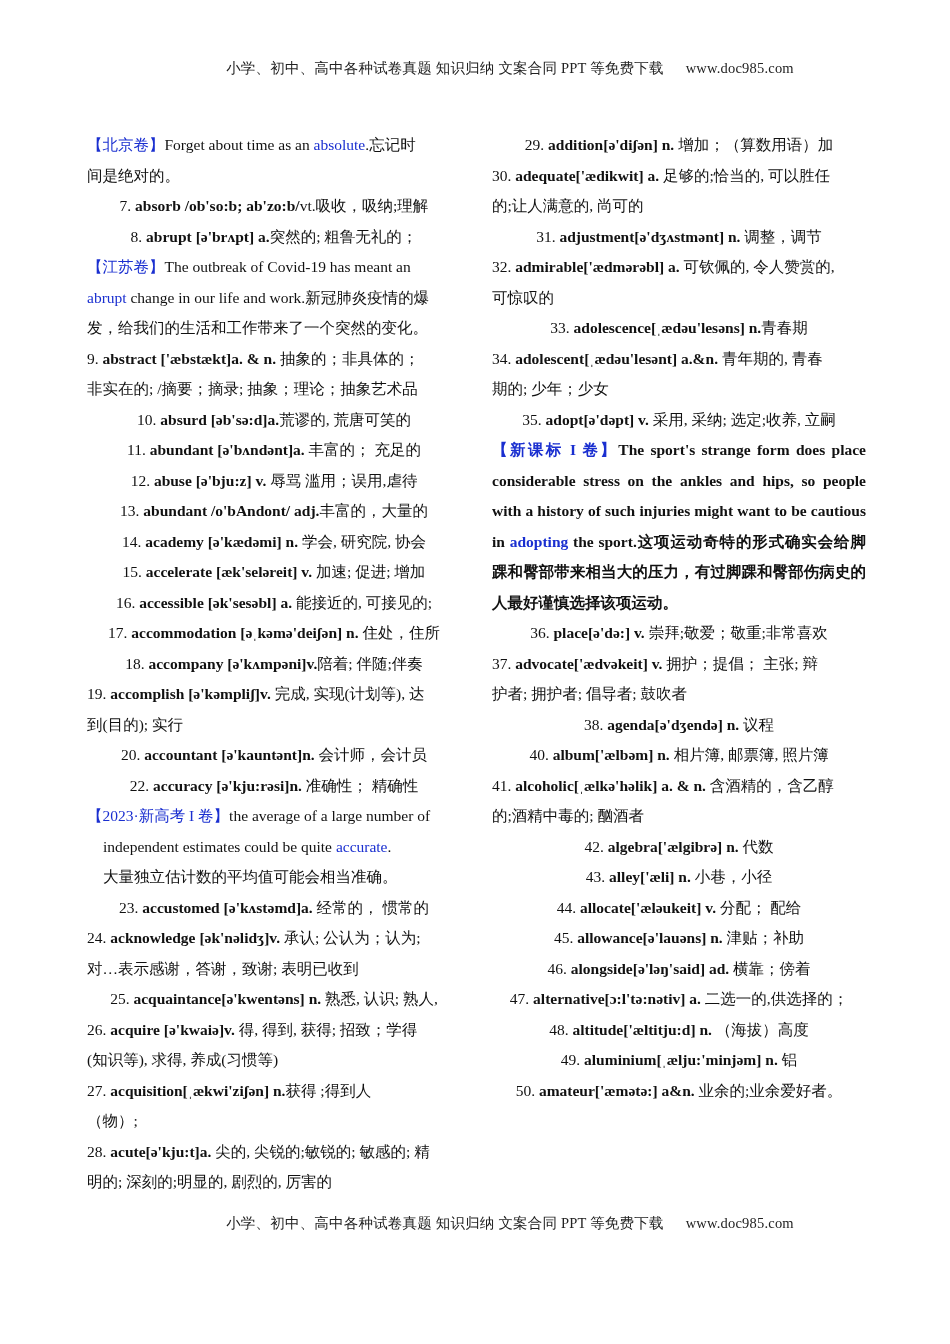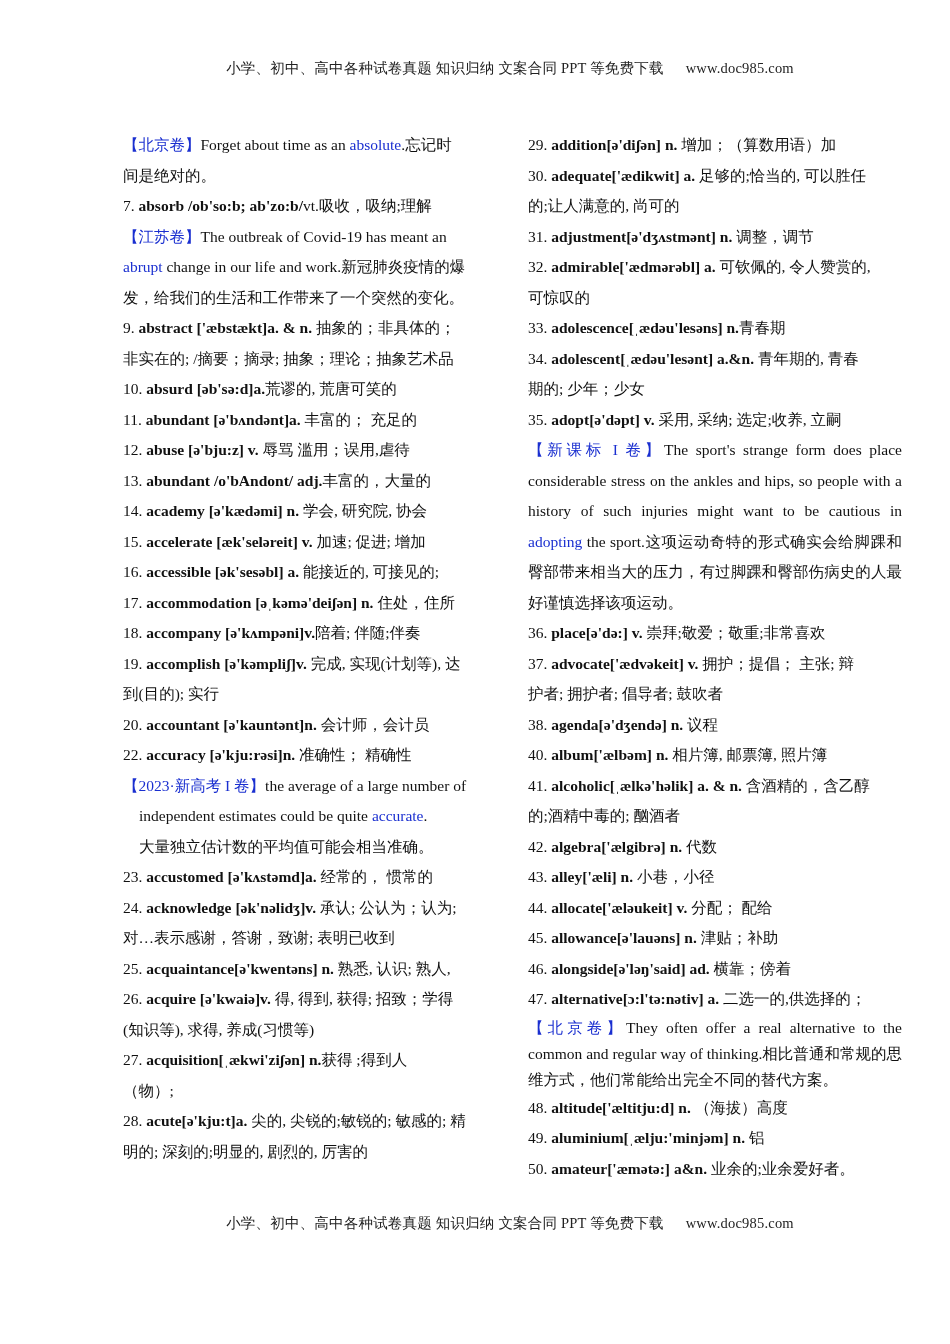--- a/index.html
+++ b/index.html
@@ -10,46 +10,47 @@
   }
   .header, .footer {
     position: absolute; left: 0; width: 950px; text-align: center;
     font-size: 14.5px; color: #222; letter-spacing: 0.2px; margin-left: 35px;
   }
   .header { top: 59px; }
   .footer { top: 1214px; }
   .header .site, .footer .site { margin-left: 22px; }
   .col {
     position: absolute; top: 130px;
-    font-size: 15.5px; line-height: 30.5px; margin-left: 36px;
+    font-size: 15.5px; line-height: 30.5px;
   }
   .col.left { left: 87px; width: 374px; }
   .col.right { left: 492px; width: 374px; }
-  .line { white-space: nowrap; }
-  .wrap { white-space: normal; }
+  .line { white-space: nowrap; text-align: center; }
+  .wrap { white-space: normal; font-weight: bold; }
   .justify { text-align: justify; text-align-last: left; }
   .num { font-weight: normal; }
   .word { font-weight: bold; }
   .tag { color: #1a2fd0; }
   .hl { color: #1a2fd0; }
   .indent { padding-left: 16px; }
 </style>
 </head>
 <body>
 
 <div class="header">
   <span>小学、初中、高中各种试卷真题  知识归纳  文案合同  PPT 等免费下载</span><span class="site">www.doc985.com</span>
 </div>
 
 <div class="col left">
   <div class="justify">
     <span class="tag">【北京卷】</span><span>Forget about time as an </span><span class="hl">absolute</span><span>.忘记时</span><br><span>间是绝对的。</span>
   </div>
 
   <div class="line"><span class="num">7. </span><span class="word">absorb /ob'so:b; ab'zo:b/</span><span>vt.吸收，吸纳;理解</span></div>
+  <div class="line"><span class="num">8. </span><span class="word">abrupt   [ə'brʌpt] a.</span><span>突然的; 粗鲁无礼的；</span></div>
 
   <div class="justify">
     <span class="tag">【江苏卷】</span><span>The outbreak of Covid-19 has meant an</span><br><span class="hl">abrupt</span><span> change in our life and work.新冠肺炎疫情的爆</span><br><span>发，给我们的生活和工作带来了一个突然的变化。</span>
   </div>
 
   <div><span class="num">9. </span><span class="word">abstract  ['æbstækt]a. &amp; n.</span><span> 抽象的；非具体的；</span><br><span>非实在的; /摘要；摘录; 抽象；理论；抽象艺术品</span></div>
   <div class="line"><span class="num">10. </span><span class="word">absurd  [əb'sə:d]a.</span><span>荒谬的, 荒唐可笑的</span></div>
   <div class="line"><span class="num">11. </span><span class="word">abundant  [ə'bʌndənt]a.</span><span> 丰富的；   充足的</span></div>
   <div class="line"><span class="num">12. </span><span class="word">abuse   [ə'bju:z] v.</span><span> 辱骂  滥用；误用,虐待</span></div>
   <div class="line"><span class="num">13. </span><span class="word">abundant /o'bAndont/ adj.</span><span>丰富的，大量的</span></div>
@@ -94,23 +95,20 @@
   <div class="line"><span class="num">38. </span><span class="word">agenda[ə'dʒendə] n.</span><span> 议程</span></div>
   <div class="line"><span class="num">40. </span><span class="word">album['ælbəm] n.</span><span> 相片簿, 邮票簿, 照片簿</span></div>
   <div><span class="num">41. </span><span class="word">alcoholic[ˌælkə'həlik] a. &amp; n.</span><span> 含酒精的，含乙醇</span><br><span>的;酒精中毒的; 酗酒者</span></div>
   <div class="line"><span class="num">42. </span><span class="word">algebra['ælgibrə] n.</span><span> 代数</span></div>
   <div class="line"><span class="num">43. </span><span class="word">alley['æli] n.</span><span> 小巷，小径</span></div>
   <div class="line"><span class="num">44. </span><span class="word">allocate['æləukeit] v.</span><span> 分配；  配给</span></div>
   <div class="line"><span class="num">45. </span><span class="word">allowance[ə'lauəns] n.</span><span> 津贴；补助</span></div>
   <div class="line"><span class="num">46. </span><span class="word">alongside[ə'ləŋ'said] ad.</span><span> 横靠；傍着</span></div>
   <div class="line"><span class="num">47. </span><span class="word">alternative[ɔ:l'tə:nətiv] a.</span><span> 二选一的,供选择的；</span></div>
 
-  <div class="justify wrap" style="line-height:26px;">
-    <span class="tag">【北京卷】</span><span>They often offer a real alternative to the common and regular way of thinking.相比普通和常规的思维方式，他们常能给出完全不同的替代方案。</span>
-  </div>
 
   <div class="line"><span class="num">48. </span><span class="word">altitude['æltitju:d] n.</span><span> （海拔）高度</span></div>
   <div class="line"><span class="num">49. </span><span class="word">aluminium[ˌælju:'minjəm] n.</span><span> 铝</span></div>
   <div class="line"><span class="num">50. </span><span class="word">amateur['æmətə:] a&amp;n.</span><span> 业余的;业余爱好者。</span></div>
 </div>
 
 <div class="footer">
   <span>小学、初中、高中各种试卷真题  知识归纳  文案合同  PPT 等免费下载</span><span class="site">www.doc985.com</span>
 </div>
 

